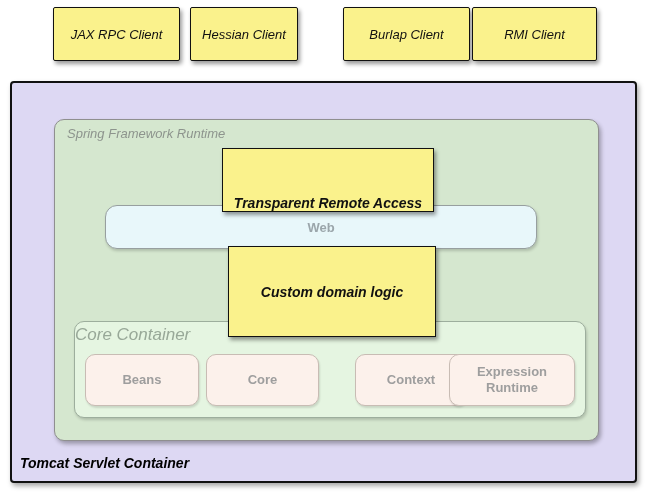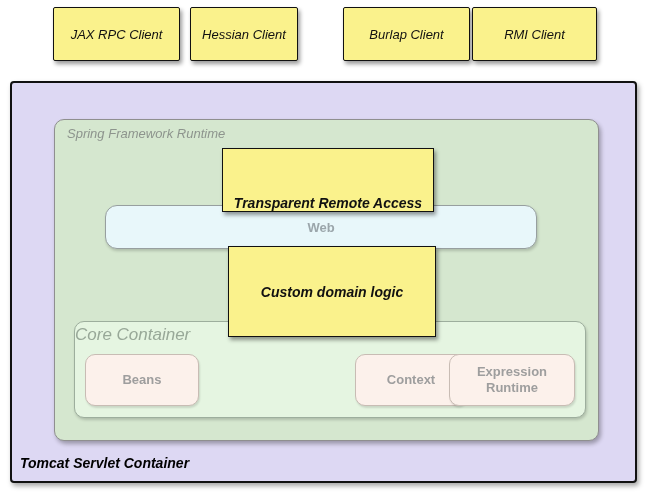--- a/index.html
+++ b/index.html
@@ -207,20 +207,23 @@
       <div id="cdl-box" class="highlight-box">
         <span>Custom domain logic</span>
       </div>
 
       <div class="core-container">
         <div class="core-label">Core Container</div>
 
         <div id="module-0" class="module-box">
           <span>Beans</span>
         </div>
+        <div id="module-1" class="module-box">
+          <span>Core</span>
+        </div>
         <div id="module-2" class="module-box">
           <span>Context</span>
         </div>
         <div id="module-3" class="module-box">
           <span>Expression Runtime</span>
         </div>
       </div>
     </div>
 
     <div class="tomcat-label">Tomcat Servlet Container</div>

